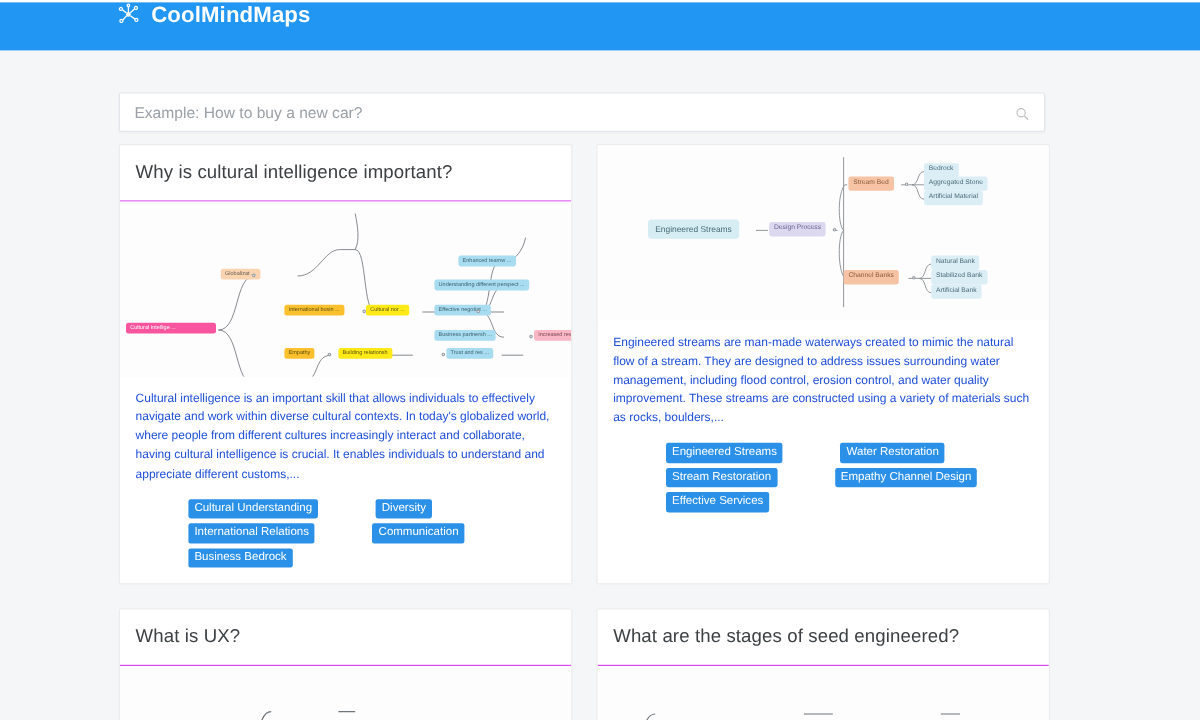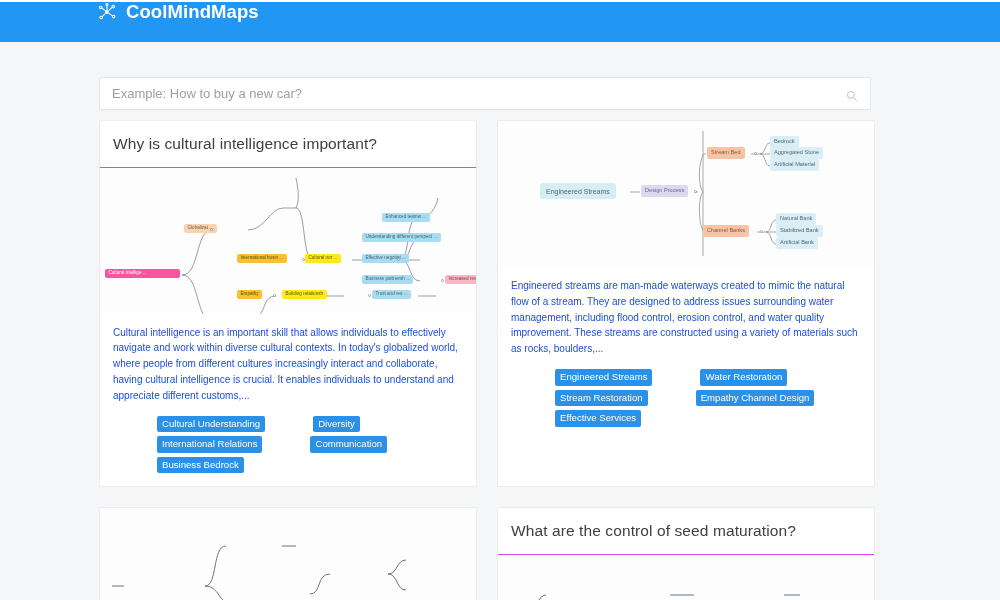--- a/index.html
+++ b/index.html
@@ -226,38 +226,39 @@
       <div class="tags">
         <span class="tag">Engineered Streams</span>
         <span class="tag">Water Restoration</span>
         <span class="tag">Stream Restoration</span>
         <span class="tag">Empathy Channel Design</span>
         <span class="tag">Effective Services</span>
       </div>
     </div>
 
     <div class="card">
+      <h2 class="card-title">What is UX?</h2>
       <div class="map-area tall">
         <svg class="map-svg" width="378" height="100">
           <g stroke="#6f7479" stroke-width="1" fill="none">
             <line x1="12" y1="78" x2="24" y2="78"></line>
             <path d="M105,78 C118,78 112,38 126,38"></path>
             <path d="M105,78 C120,78 118,96 132,96"></path>
             <path d="M182,38 L196,38"></path>
             <path d="M210,86 C222,86 216,66 230,66"></path>
             <path d="M288,66 C298,66 296,52 306,52"></path>
             <path d="M288,66 C298,66 296,82 306,82"></path>
           </g>
         </svg>
 
       </div>
     </div>
 
     <div class="card">
-      <h2 class="card-title">What are the control of seed maturation?</h2>
+      <h2 class="card-title">What are the stages of seed engineered?</h2>
       <div class="map-area tall">
         <svg class="map-svg" width="378" height="100">
           <g stroke="#6f7479" stroke-width="1" fill="none">
             <path d="M26,94 C38,94 32,40 48,40"></path>
             <path d="M26,94 C38,94 36,82 50,82"></path>
             <path d="M172,40 L196,40"></path>
             <path d="M286,40 L302,40"></path>
             <path d="M180,82 L206,82"></path>
             <path d="M296,82 L318,82"></path>
           </g>

